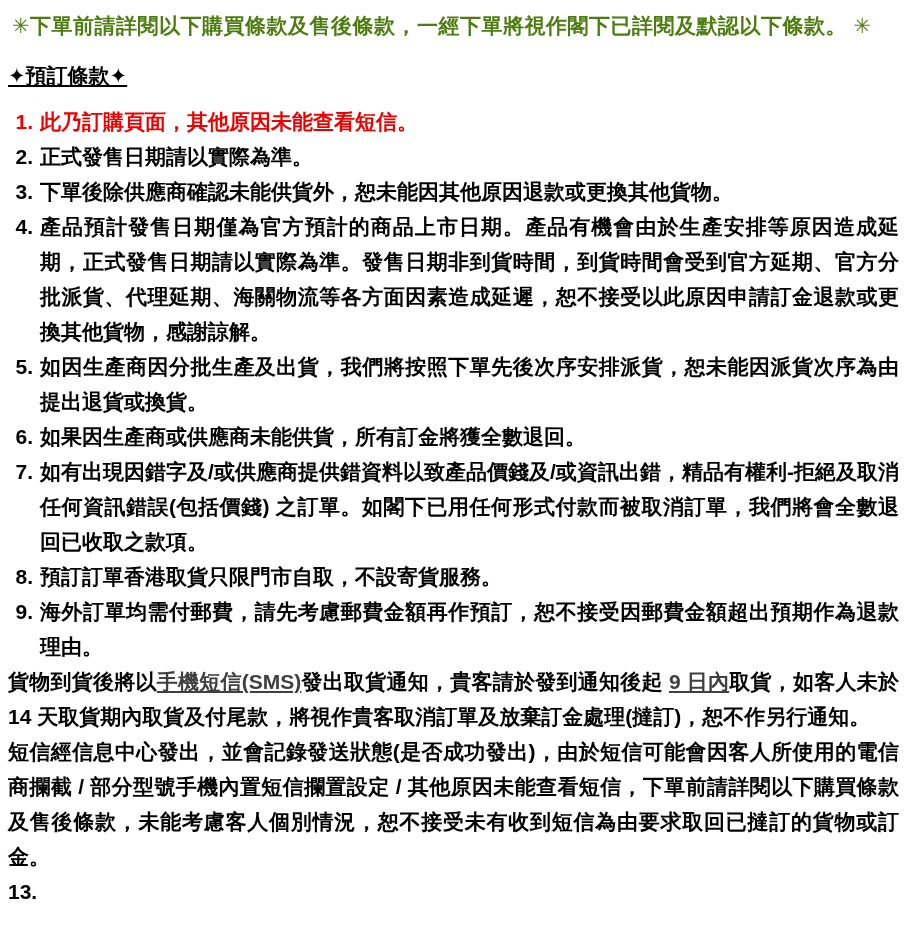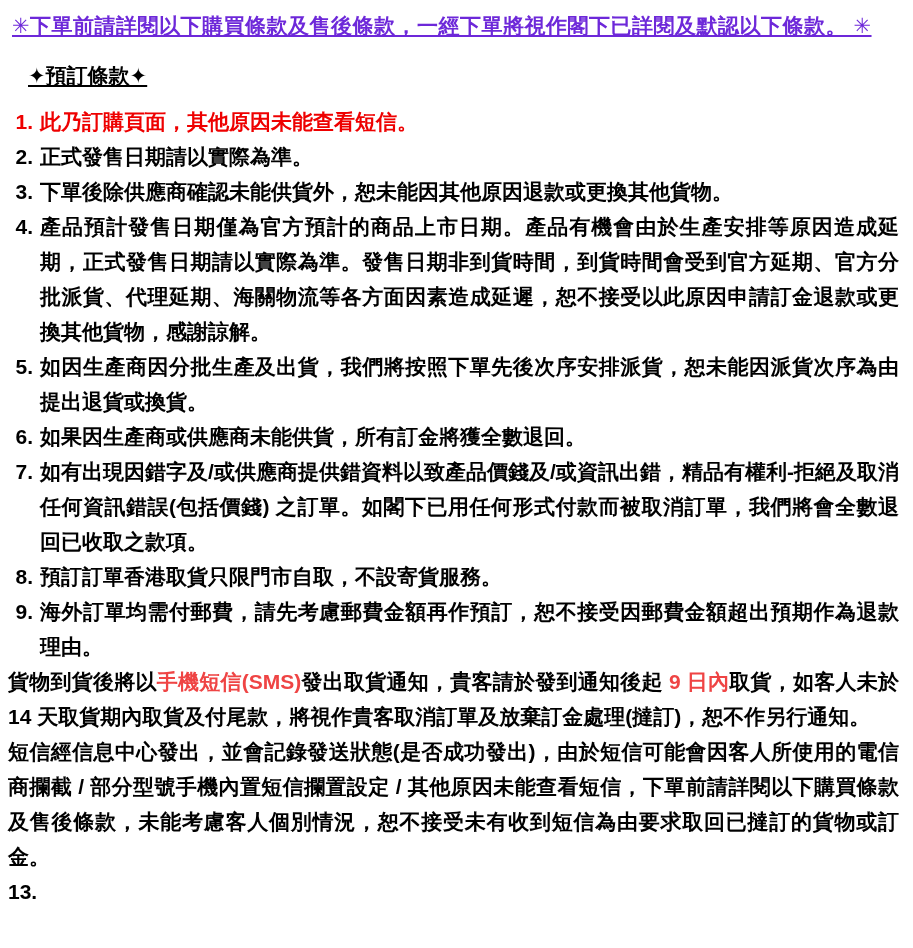--- a/index.html
+++ b/index.html
@@ -12,29 +12,28 @@
     height: 948px;
     box-sizing: border-box;
     padding: 8px 14px 0 8px;
     font-family: "Liberation Sans", "DejaVu Sans", sans-serif;
     font-weight: 700;
     font-size: 21px;
     color: #000000;
     overflow: hidden;
   }
   .page-title {
-    color: #6d28d9;
-    text-decoration: underline;
+    color: #4d7c0f;
     line-height: 35px;
     margin: 0 0 15px 4px;
     letter-spacing: 0.5px;
   }
   .section-title {
     line-height: 35px;
-    margin: 0 0 11px 20px;
+    margin: 0 0 11px 0;
   }
   .section-title span {
     text-decoration: underline;
   }
   .terms-list {
     margin: 0;
     padding: 0;
   }
   .term-row {
     display: flex;
@@ -48,21 +47,22 @@
     white-space: nowrap;
   }
   .term-text {
     flex: 1;
     text-align: justify;
   }
   .term-row.red {
     color: #ee0000;
   }
   .seg-red {
-    color: #ef4444;
+    color: #404040;
+    text-decoration: underline;
   }
 </style>
 </head>
 <body>
 
 <div class="page-title">✳下單前請詳閱以下購買條款及售後條款，一經下單將視作閣下已詳閱及默認以下條款。 ✳</div>
 
 <div class="section-title">
   <span>✦預訂條款✦</span>
 </div>

